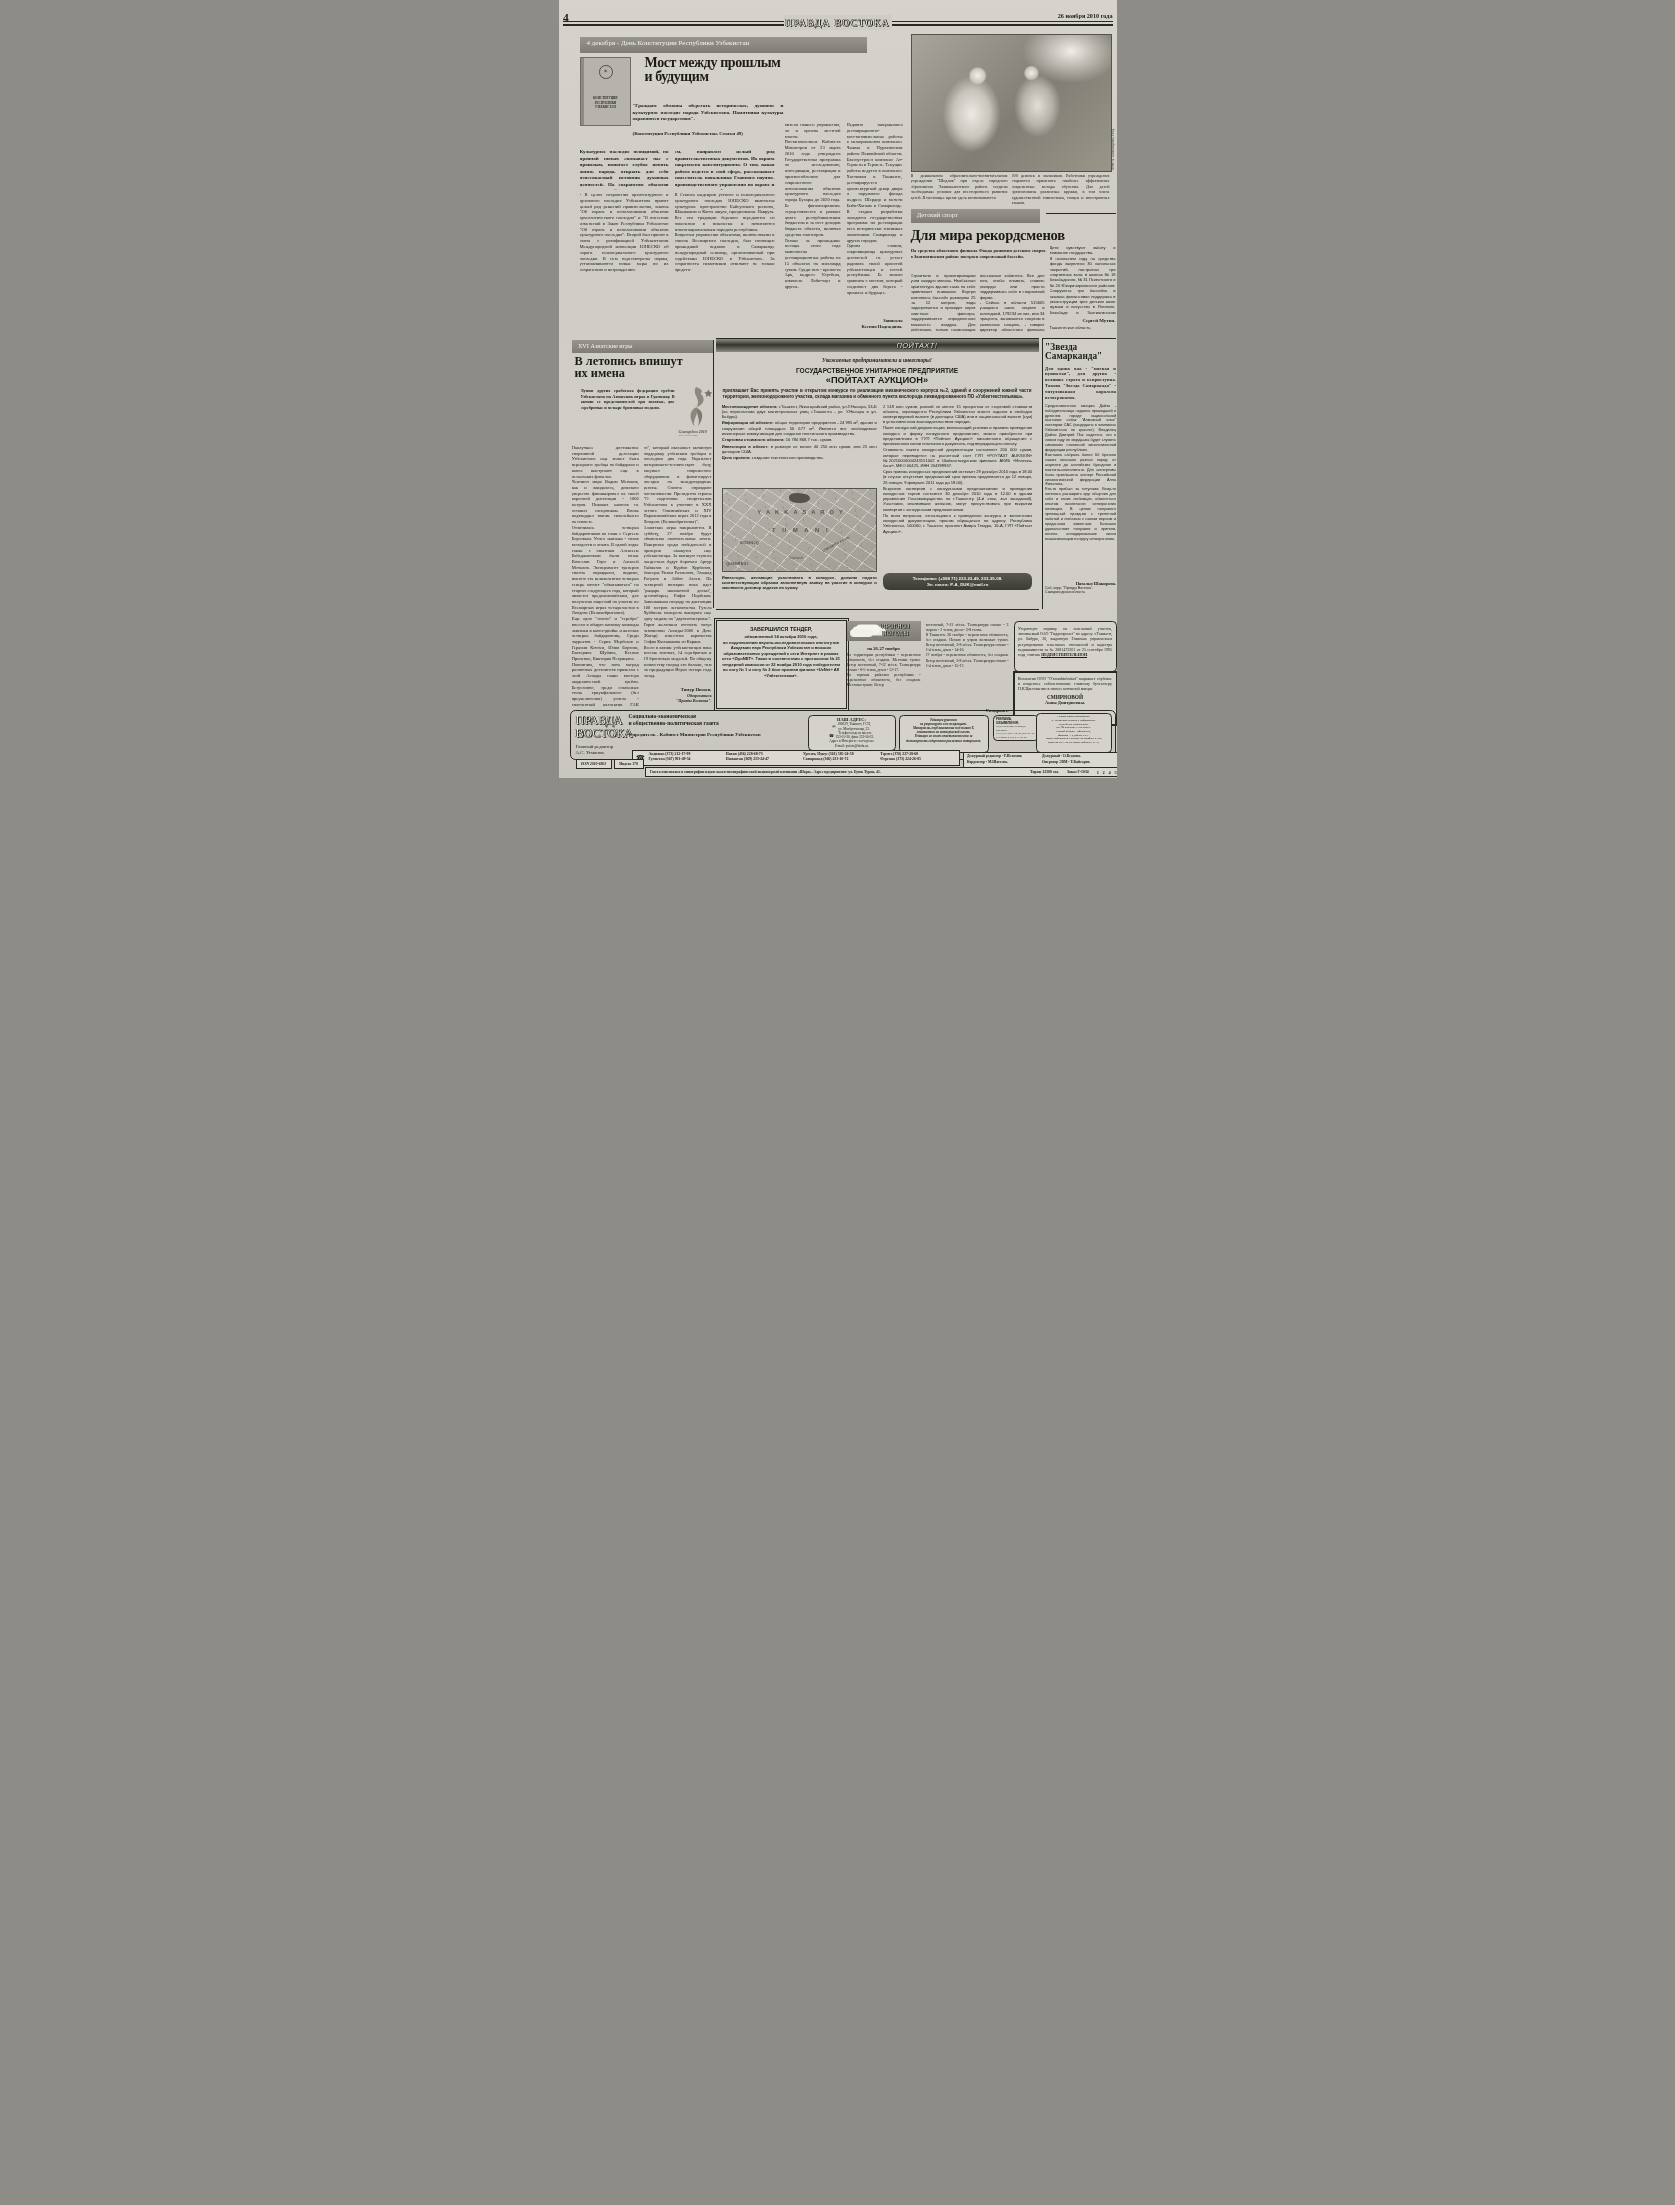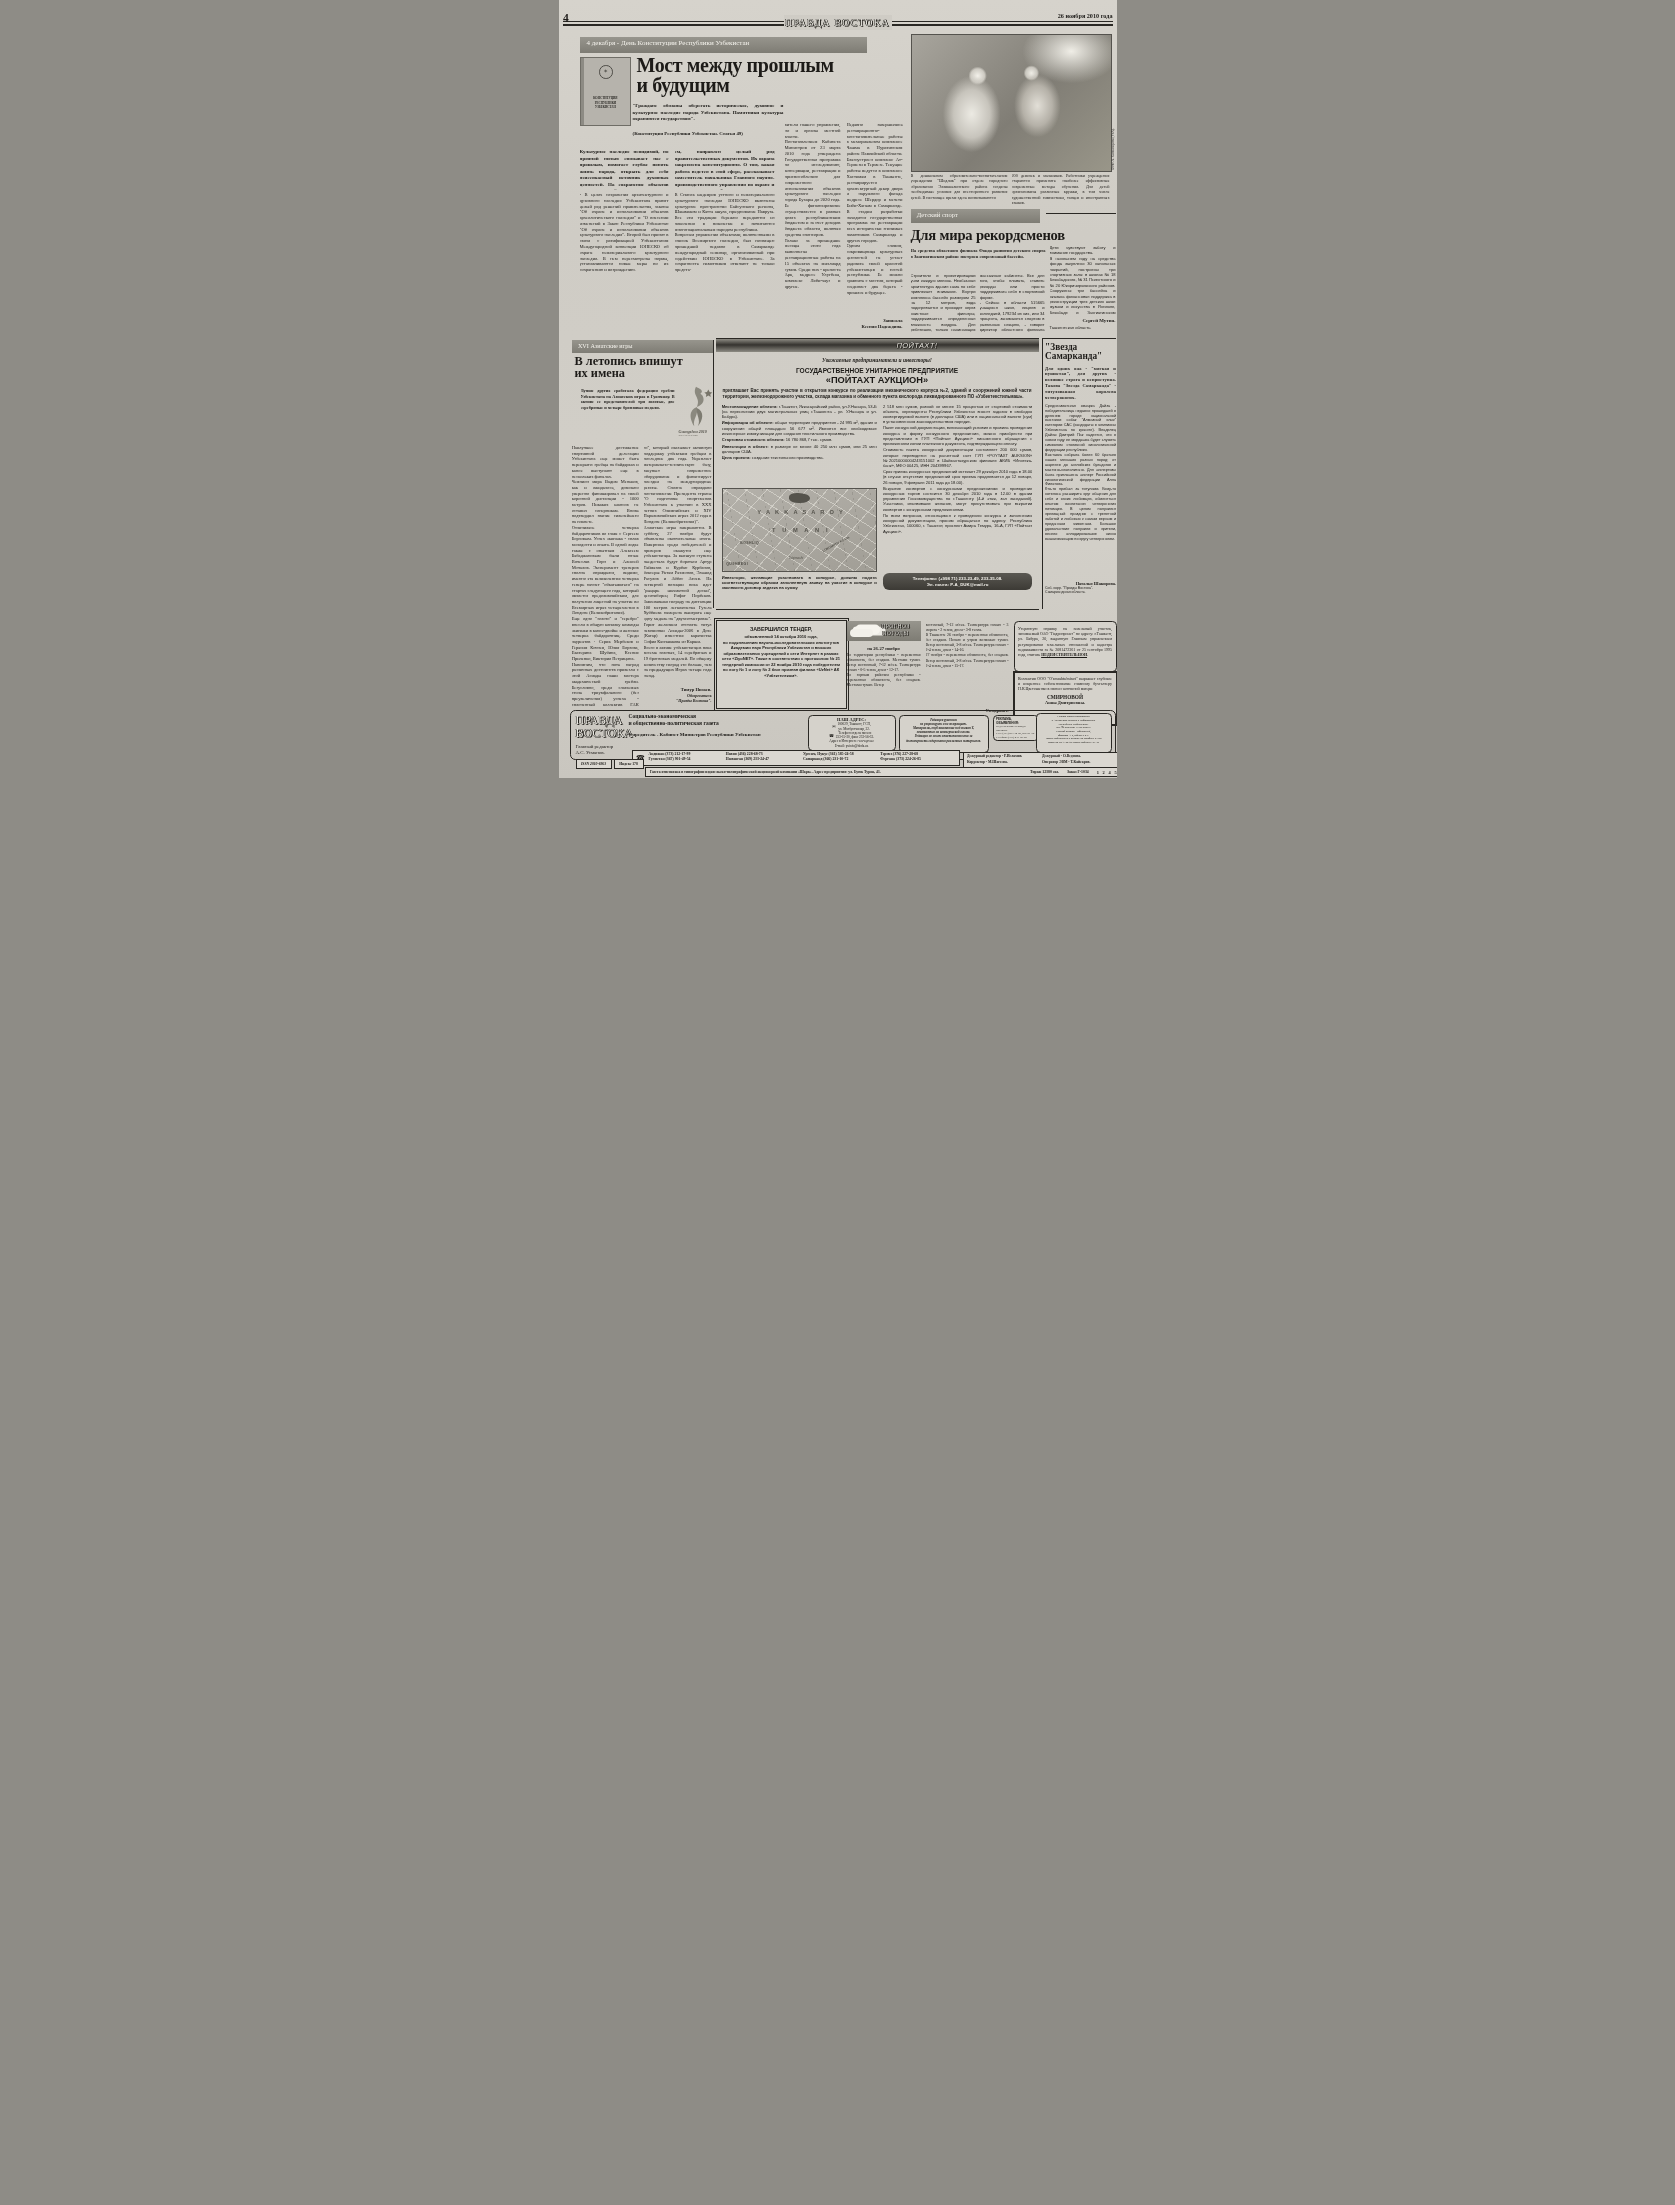--- a/index.html
+++ b/index.html
@@ -51,21 +51,21 @@
 
   <div class="abs bar serif" style="left:21px;top:37px;width:280px;height:11.5px;font-size:7px;padding:2.2px 0 2.2px 7px;">4 декабря - День Конституции Республики Узбекистан</div>
 
   <div class="abs" style="left:21px;top:57px;width:49px;height:67px;background:linear-gradient(90deg,#8d8b84 0 3.1px,#b6b3ac 3.1px);border:0.4px solid #6f6d66;">
     <div class="abs" style="left:18.5px;top:7px;width:11.5px;height:11.5px;border:0.9px solid #4d4b46;border-radius:50%;color:#4d4b46;font-size:5.7px;line-height:10.6px;text-align:center;">✶</div>
     <div class="abs serif b c pre" style="left:4.4px;top:38px;width:41px;font-size:3px;line-height:1.5;color:#2c2a26;">КОНСТИТУЦИЯ
 РЕСПУБЛИКИ
 УЗБЕКИСТАН</div>
   </div>
 
-  <div class="abs serif b pre" style="left:78px;top:56px;width:242px;font-size:20px;line-height:0.98;letter-spacing:-0.4px;">Мост между прошлым
+  <div class="abs serif b pre" style="left:86px;top:56px;width:242px;font-size:14px;line-height:0.98;letter-spacing:-0.4px;">Мост между прошлым
 и будущим</div>
 
   <div class="abs serif b j" style="left:74px;top:103px;width:151px;font-size:5px;line-height:1.3;">"Граждане обязаны оберегать историческое, духовное и культурное наследие народа Узбекистана. Памятники культуры охраняются государством".</div>
   <div class="abs serif b" style="left:74px;top:131px;width:151px;font-size:4.9px;">(Конституция Республики Узбекистан. Статья 49)</div>
 
   <div class="abs serif b j clip" style="left:21px;top:149px;width:89px;height:41px;font-size:5px;line-height:1.3;">Культурное наследие невидимой, но прочной нитью связывает нас с прошлым, помогает глубже понять жизнь народа, открыть для себя неиссякаемый источник духовных ценностей. На сохранение объектов нематериальной культуры, археологических памятников в республике, многие из которых признаны не только национальным, но и всемирным достояни-</div>
   <div class="abs serif b j clip" style="left:116px;top:149px;width:100px;height:41px;font-size:5px;line-height:1.3;">ем, направлен целый ряд правительственных документов. Их охрана закреплена конституционно. О том, какая работа ведется в этой сфере, рассказывает заместитель начальника Главного научно-производственного управления по охране и использованию объектов культурного наследия Министерства по делам культуры и спорта Узбекистана Абдусафи РАХМОНОВ:</div>
 
   <div class="abs serif j clip body-col" style="left:21px;top:192px;width:89px;height:139px;">- В целях сохранения архитектурного и духовного наследия Узбекистана принят целый ряд решений правительства, законы "Об охране и использовании объектов археологического наследия" и "О внесении изменений в Закон Республики Узбекистан "Об охране и использовании объектов культурного наследия". Второй был принят в связи с ратификацией Узбекистаном Международной конвенции ЮНЕСКО об охране нематериального культурного наследия. В нем пересмотрены нормы, устанавливаются новые меры по их сохранению и возрождению.</div>
   <div class="abs serif j clip body-col pre" style="left:116px;top:192px;width:100px;height:139px;">В Список шедевров устного и нематериального культурного наследия ЮНЕСКО включены культурное пространство Байсунского региона, Шашмаком и Катта ашула, празднование Навруза. Все эти традиции бережно передаются из поколения в поколение и почитаются многонациональным народом республики.

